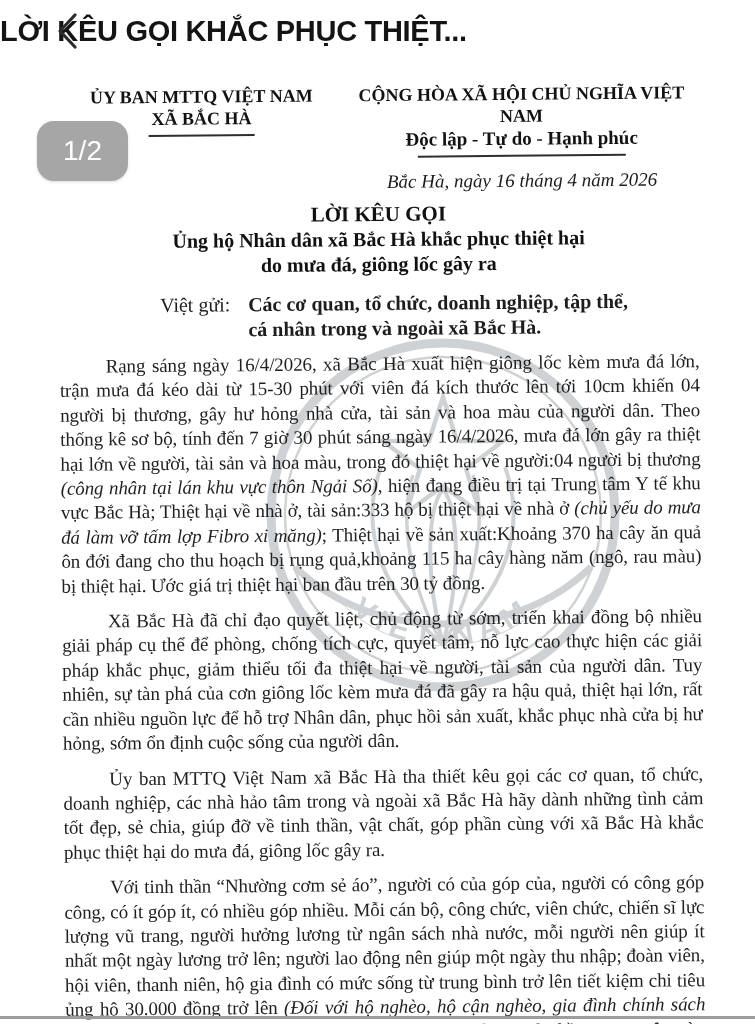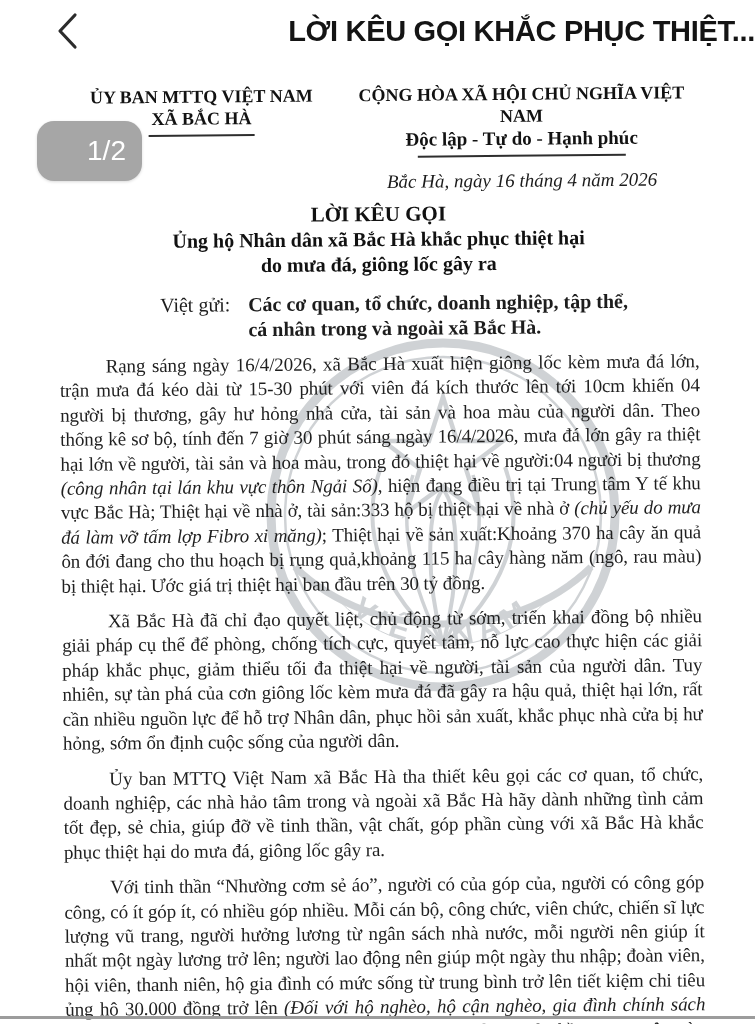--- a/index.html
+++ b/index.html
@@ -1,27 +1,27 @@
 <!DOCTYPE html>
 <html><head>
 <meta charset="utf-8">
 <style>
   html,body{margin:0;padding:0;background:#ffffff;}
   .phone{position:relative;width:755px;height:1024px;background:#ffffff;overflow:hidden;
          font-family:"Liberation Serif","DejaVu Serif",serif;color:#1d1d1d;}
   
-  .appbar{position:relative;height:62px;background:#ffffff;display:flex;align-items:center;justify-content:flex-end;}
+  .appbar{position:relative;height:62px;background:#ffffff;display:flex;align-items:center;justify-content:flex-start;}
   .back-btn{position:absolute;left:50px;top:12px;width:34px;height:40px;display:flex;align-items:center;justify-content:center;cursor:pointer;background:none;border:none;padding:0;}
   .app-title{font-family:"Liberation Sans","DejaVu Sans",sans-serif;font-weight:800;font-size:29px;
              letter-spacing:-0.3px;color:#141414;white-space:nowrap;}
   
-  .page-badge{position:absolute;left:37px;top:121px;width:71px;height:60px;background:#a6a6a6;
+  .page-badge{position:absolute;left:37px;top:121px;width:91px;height:60px;background:#a6a6a6;
               border-radius:17px;display:flex;align-items:center;justify-content:center;
               font-family:"Liberation Sans","DejaVu Sans",sans-serif;font-size:28px;color:#ffffff;
-              z-index:5;box-shadow:0 1px 3px rgba(0,0,0,.15);padding-left:34px;}
+              z-index:5;box-shadow:0 1px 3px rgba(0,0,0,.15);}
   
   .doc{position:absolute;left:0;top:62px;width:755px;box-sizing:border-box;padding:22px 58px 0 57px;
        transform:rotate(-0.5deg);transform-origin:50% 0;z-index:1;}
   .doc-header{display:flex;width:100%;}
   .org-col{width:45%;text-align:center;}
   .nat-col{width:55%;text-align:center;}
   .hdr-line{font-weight:bold;font-size:18px;line-height:22px;color:#121212;}
   .hdr-line2{font-weight:bold;font-size:19px;line-height:23px;color:#121212;}
   .rule{height:2px;background:#2e2e2e;margin:5px auto 0 auto;}
   .rule-org{width:106px;}

